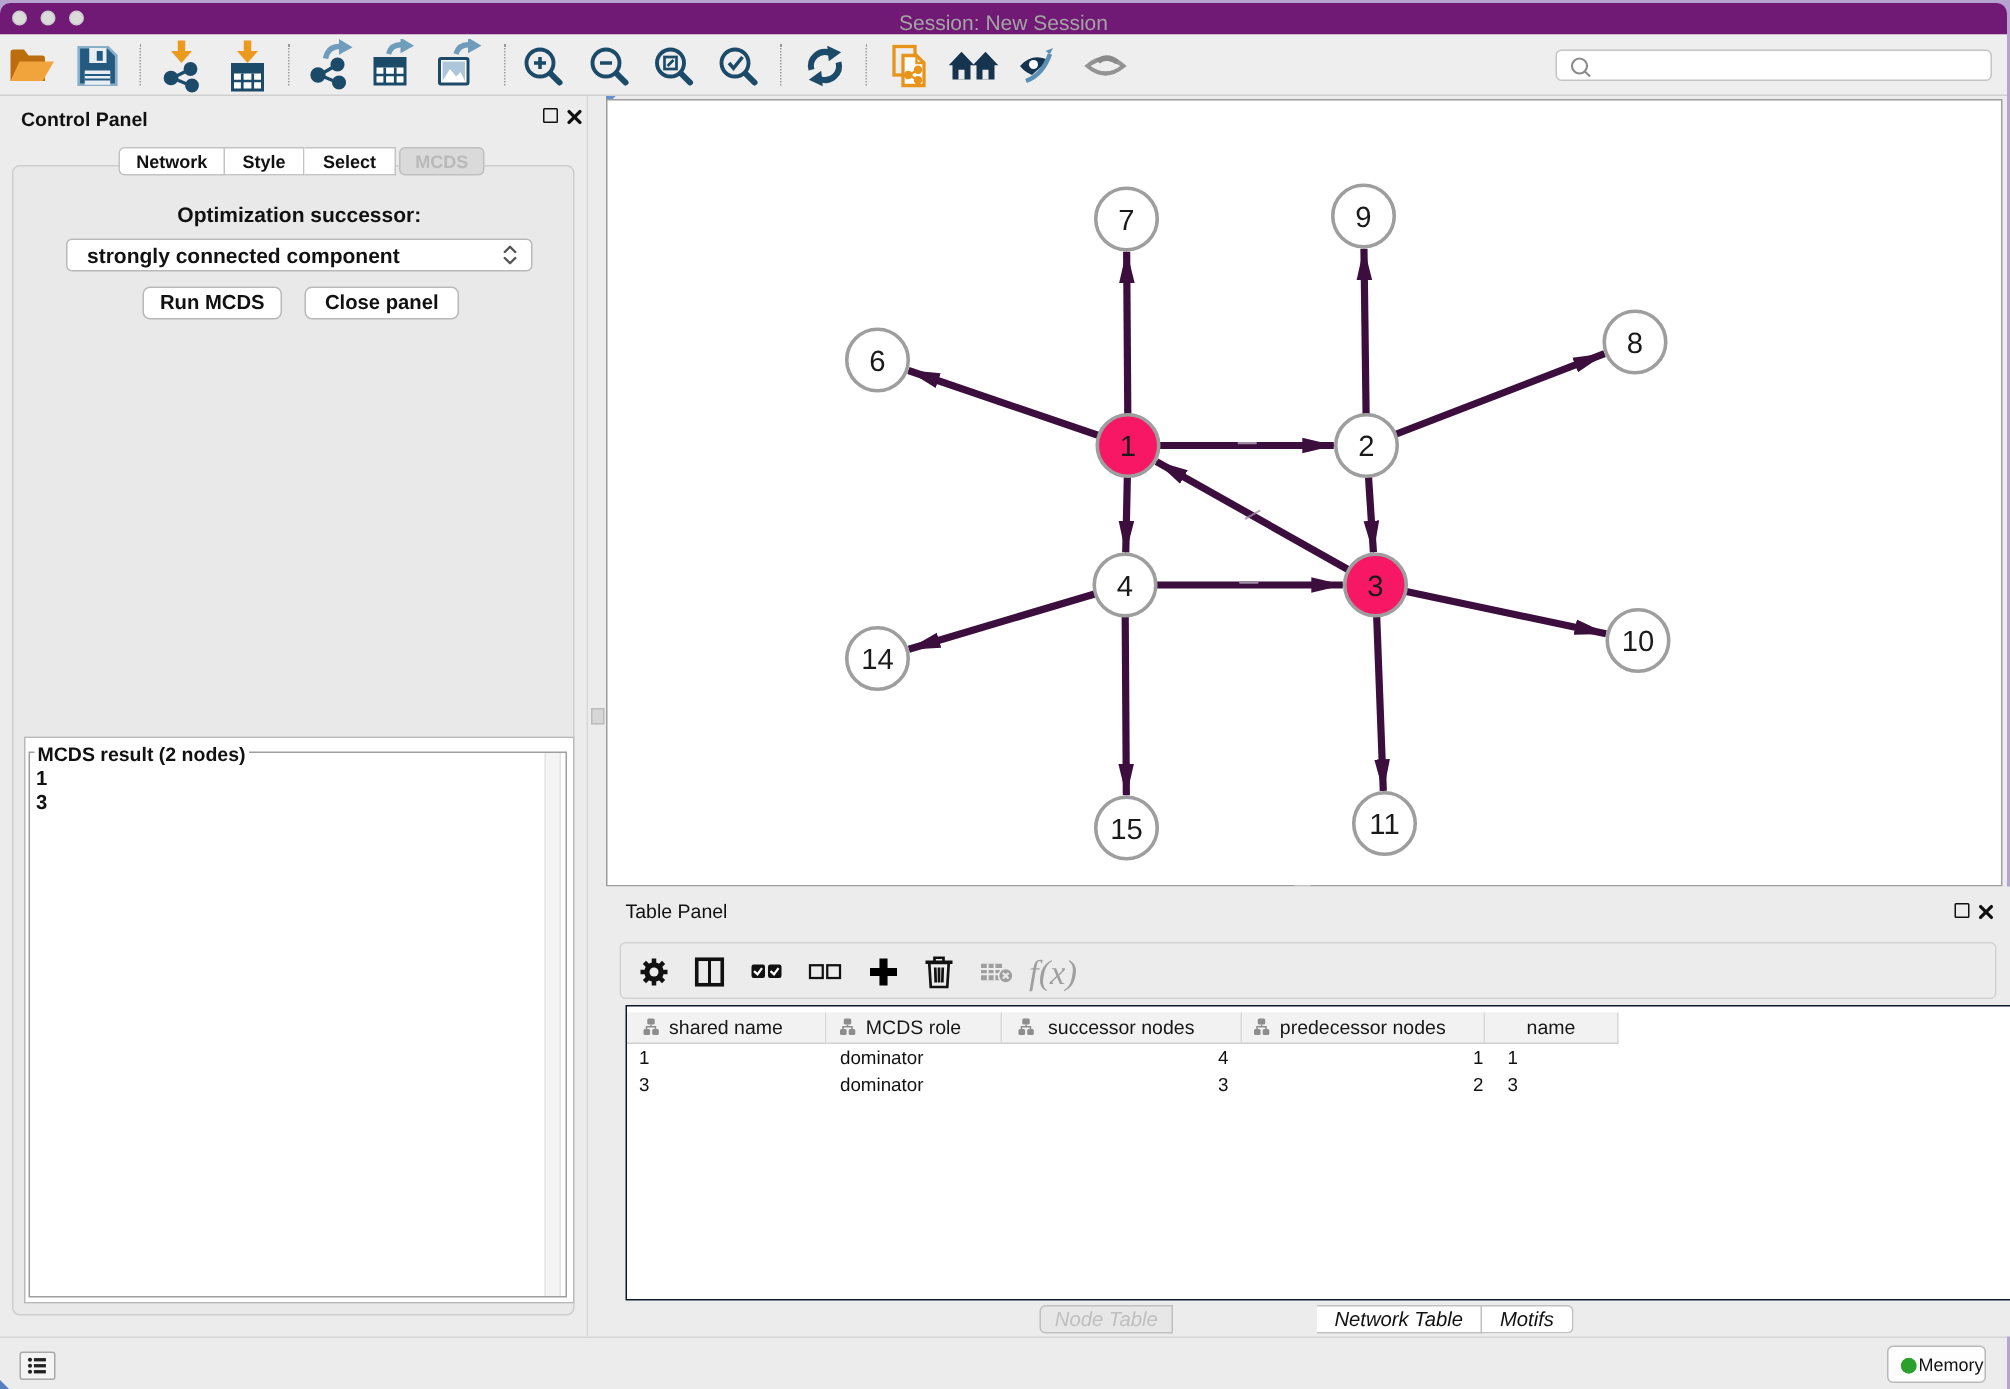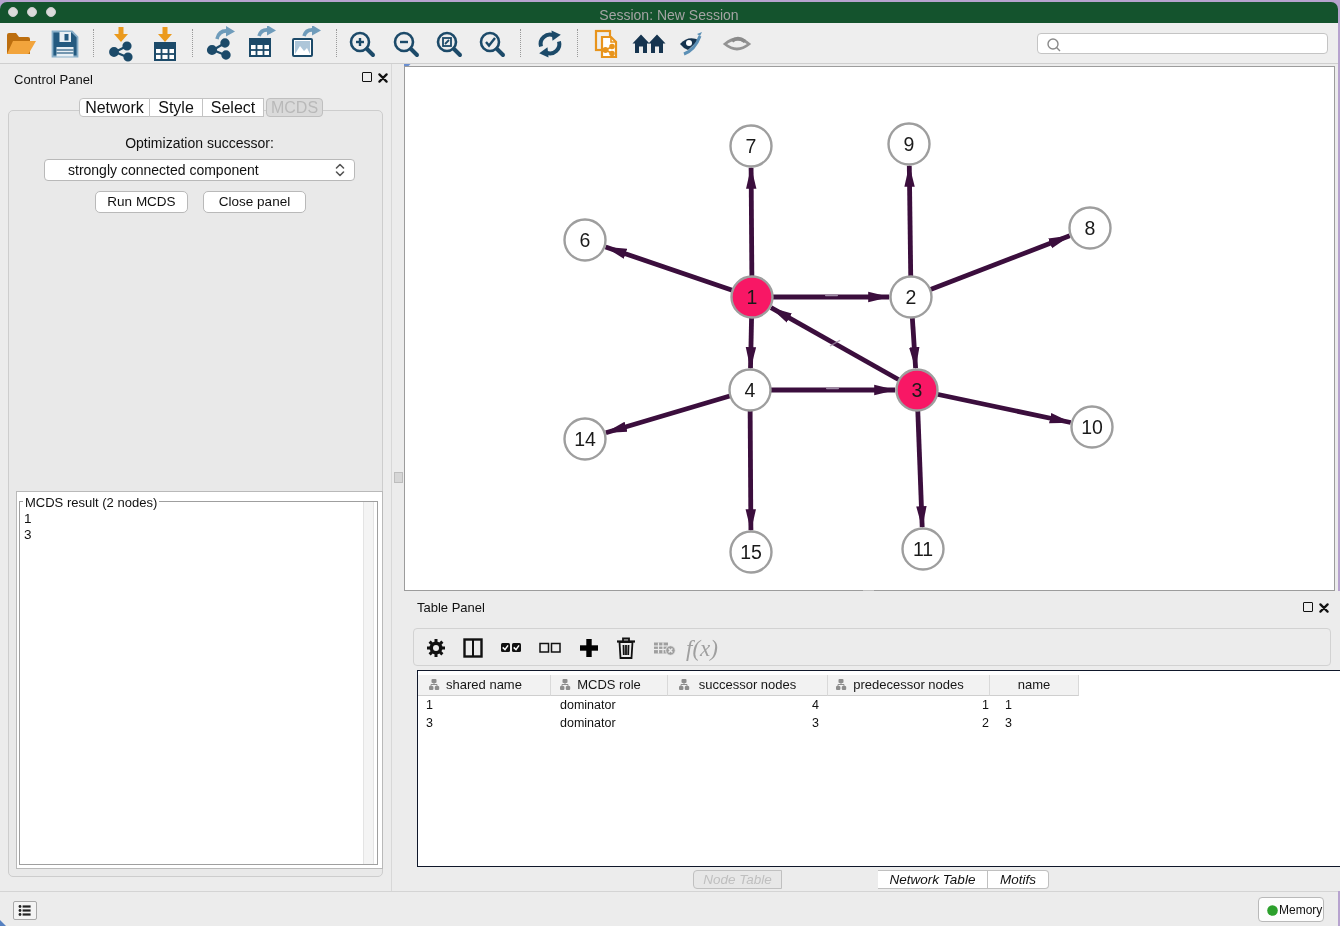--- a/index.html
+++ b/index.html
@@ -2,37 +2,37 @@
 <html><head><meta charset="utf-8">
 <style>
 *{margin:0;padding:0;box-sizing:border-box;}
 html,body{width:1340px;height:926px;overflow:hidden;}
 body{font-family:"Liberation Sans",sans-serif;background:#ececec;position:relative;}
 .abs{position:absolute;}
 
 #purpletop{left:0;top:0;width:1340px;height:9px;background:#b7a3cf;}
 #purpleright{right:0;top:0;width:2px;height:926px;background:#b7a3cf;}
 
-#titlebar{left:0;top:2px;width:1338px;height:21px;background:#14532d;border-radius:7px 7px 0 0;}
+#titlebar{left:0;top:2px;width:1338px;height:21px;background:#701a75;border-radius:7px 7px 0 0;}
 #titlebar .dot{position:absolute;top:5px;width:10px;height:10px;border-radius:50%;background:#dbdbdb;border:1px solid #cccccc;}
 #ttext{left:0;top:5px;width:1338px;text-align:center;font-size:14px;color:#a4a4a4;}
 
 #toolbar{left:0;top:23px;width:1338px;height:41px;background:#eeeeee;border-bottom:1px solid #cfcfcf;}
 .sep{position:absolute;top:6px;height:28px;width:0;border-left:1px dotted #9a9a9a;}
 .tbi{position:absolute;top:3px;}
 
 #search{position:absolute;left:1037px;top:10px;width:291px;height:21px;background:#fff;border:1px solid #c4c4c4;border-radius:4px;}
 
-#cpanel{left:0;top:64px;width:391px;height:827px;background:#ececec;}
+#cpanel{left:0;top:64px;width:391px;height:827px;background:#ececec;font-weight:bold;}
 #cptitle{left:14px;top:8px;font-size:13px;color:#111;}
 .wicon{position:absolute;font-size:13px;color:#111;}
-.cptab{position:absolute;top:34px;height:19px;background:#fff;border:1px solid #c3c3c3;font-size:16px;color:#111;text-align:center;line-height:18px;}
+.cptab{position:absolute;top:34px;height:19px;background:#fff;border:1px solid #c3c3c3;font-size:12px;color:#111;text-align:center;line-height:18px;}
 #cpcontent{left:8px;top:46px;width:375px;height:767px;background:#e9e9e9;border:1px solid #cdcdcd;border-radius:5px;}
 #optlabel{left:4px;top:71px;width:391px;text-align:center;font-size:14px;color:#111;}
-#optselect{left:44px;top:95px;width:311px;height:22px;background:#fff;border:1px solid #b9b9b9;border-radius:4px;font-size:14px;color:#111;line-height:20px;padding-left:23px;}
+#optselect{left:44px;top:95px;width:311px;height:22px;background:#fff;border:1px solid #b9b9b9;border-radius:4px;font-size:14px;color:#111;line-height:20px;padding-left:13px;}
 .btn{position:absolute;height:22px;background:#fff;border:1px solid #b9b9b9;border-radius:5px;font-size:13.5px;color:#111;text-align:center;line-height:20px;}
 
 #mcdspane{left:16px;top:427px;width:367px;height:378px;background:#fff;border:1px solid #b9b9b9;}
 #mcdsinner{position:absolute;left:2px;top:9px;width:359px;height:364px;border:1px solid #9f9f9f;}
 #mcdslabel{left:6px;top:3px;background:#fff;padding:0 2px;font-size:13px;color:#111;height:15px;line-height:15px;}
 #mcdstext{left:7px;top:19px;font-size:13.5px;color:#111;line-height:16px;}
 #mcdsscroll{left:346px;top:10px;width:11px;height:362px;background:#f4f4f4;border-left:1px solid #e4e4e4;border-right:1px solid #e4e4e4;}
 
 #gutter{left:391px;top:64px;width:13px;height:827px;background:#ececec;border-left:1px solid #d8d8d8;}
 #gutterthumb{left:394px;top:472px;width:9px;height:11px;background:#d6d6d6;border:1px solid #bdbdbd;}

